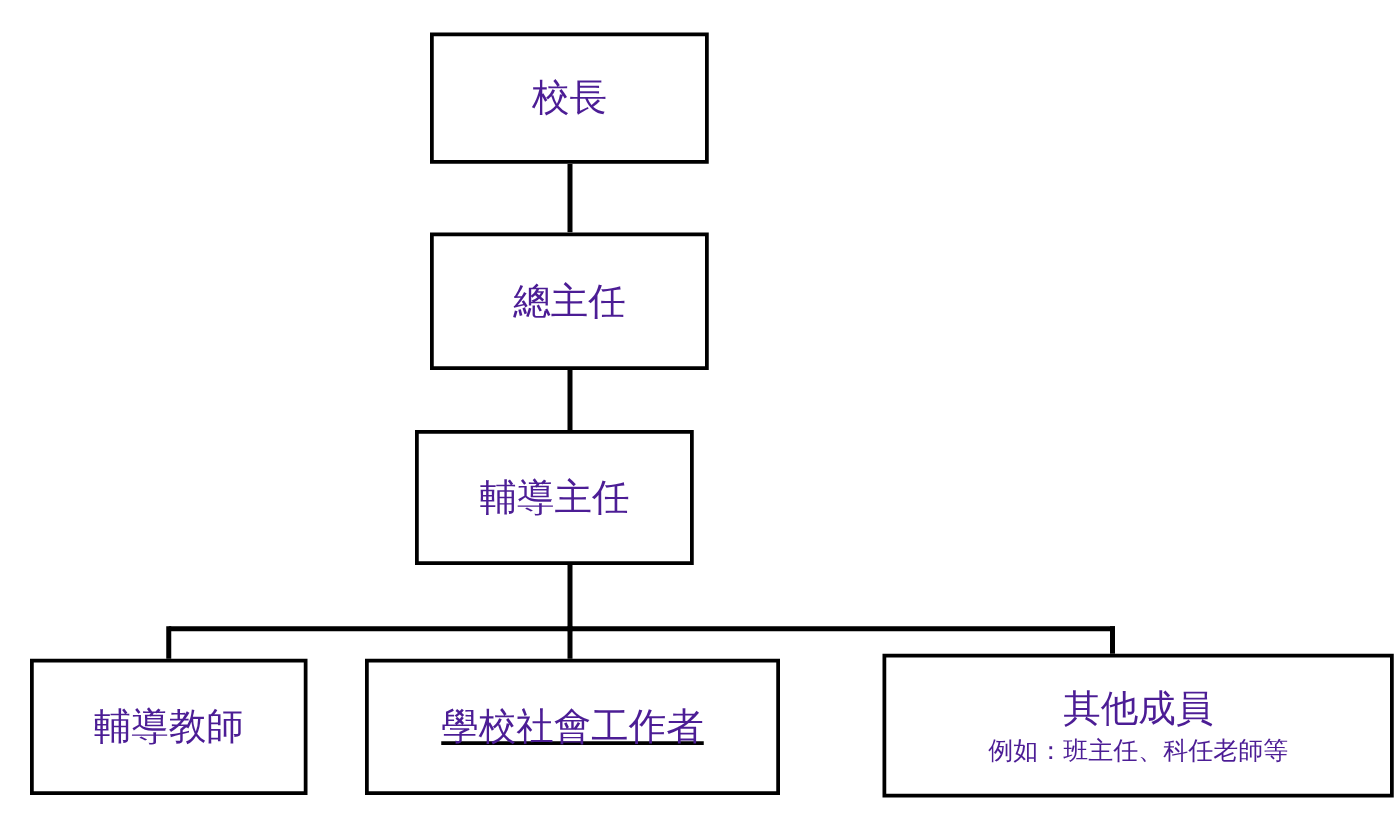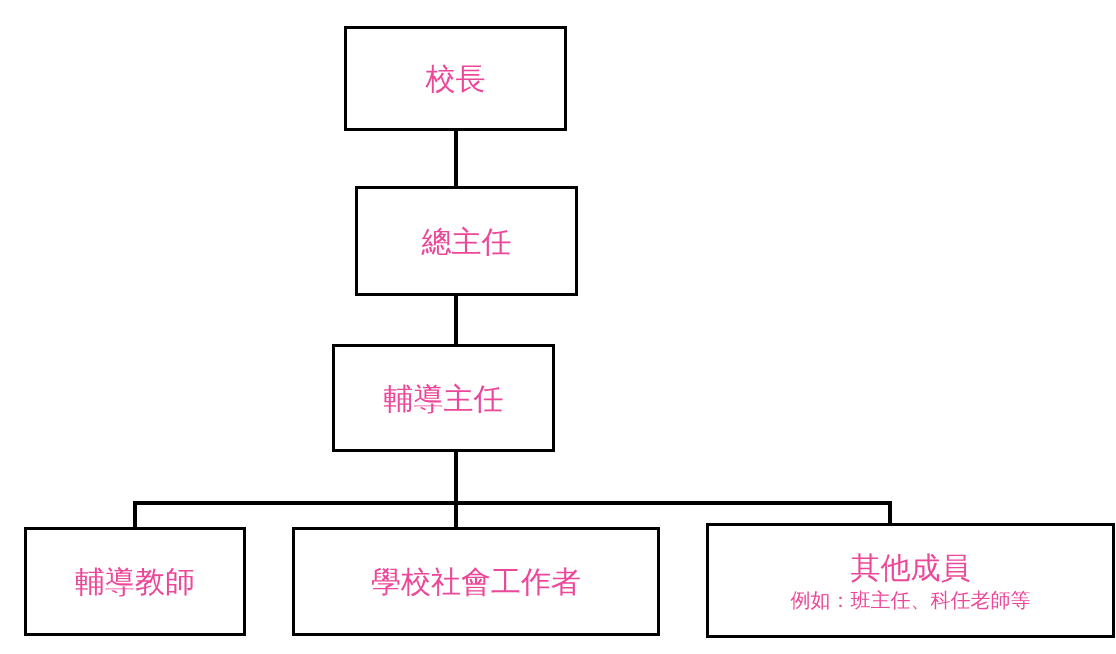--- a/index.html
+++ b/index.html
@@ -28,38 +28,38 @@
     flex-direction: column;
     align-items: center;
     justify-content: center;
     text-align: center;
     line-height: 1.30;
     z-index: 2;
   }
   .node-line {
     display: block;
     white-space: nowrap;
-    color: #ec4899;
+    color: #4c1d95;
   }
   .l1 { font-size: 30px; }
   .l2 { font-size: 20px; }
   .connector {
     position: absolute;
     background: #000000;
     z-index: 1;
   }
   .v-line { width: 4px; }
   .h-line { height: 4px; }
 
   
   #box-principal        { left: 344px; top: 26px;  width: 223px; height: 105px; }
-  #box-general-director { left: 355px; top: 186px; width: 223px; height: 110px; }
+  #box-general-director { left: 344px; top: 186px; width: 223px; height: 110px; }
   #box-guidance-director{ left: 332px; top: 344px; width: 223px; height: 108px; }
   #box-guidance-teacher { left: 24px;  top: 527px; width: 222px; height: 109px; }
-  #box-social-worker    { left: 292px; top: 527px; width: 368px; height: 109px; }
+  #box-social-worker    { left: 292px; top: 527px; width: 332px; height: 109px; text-decoration: underline; }
   #box-other-members    { left: 686px; top: 523px; width: 409px; height: 115px; margin-left: 20px; }
 
   #conn-principal-general   { left: 454px; top: 131px; height: 55px; }
   #conn-general-guidance    { left: 454px; top: 296px; height: 48px; }
   #conn-guidance-bus        { left: 454px; top: 452px; height: 53px; }
   #conn-bus-horizontal      { left: 135px; top: 501px; width: 757px; }
   #conn-drop-left           { left: 133px; top: 501px; height: 28px; }
   #conn-drop-middle         { left: 454px; top: 501px; height: 28px; }
   #conn-drop-right          { left: 888px; top: 501px; height: 24px; }
 </style>

